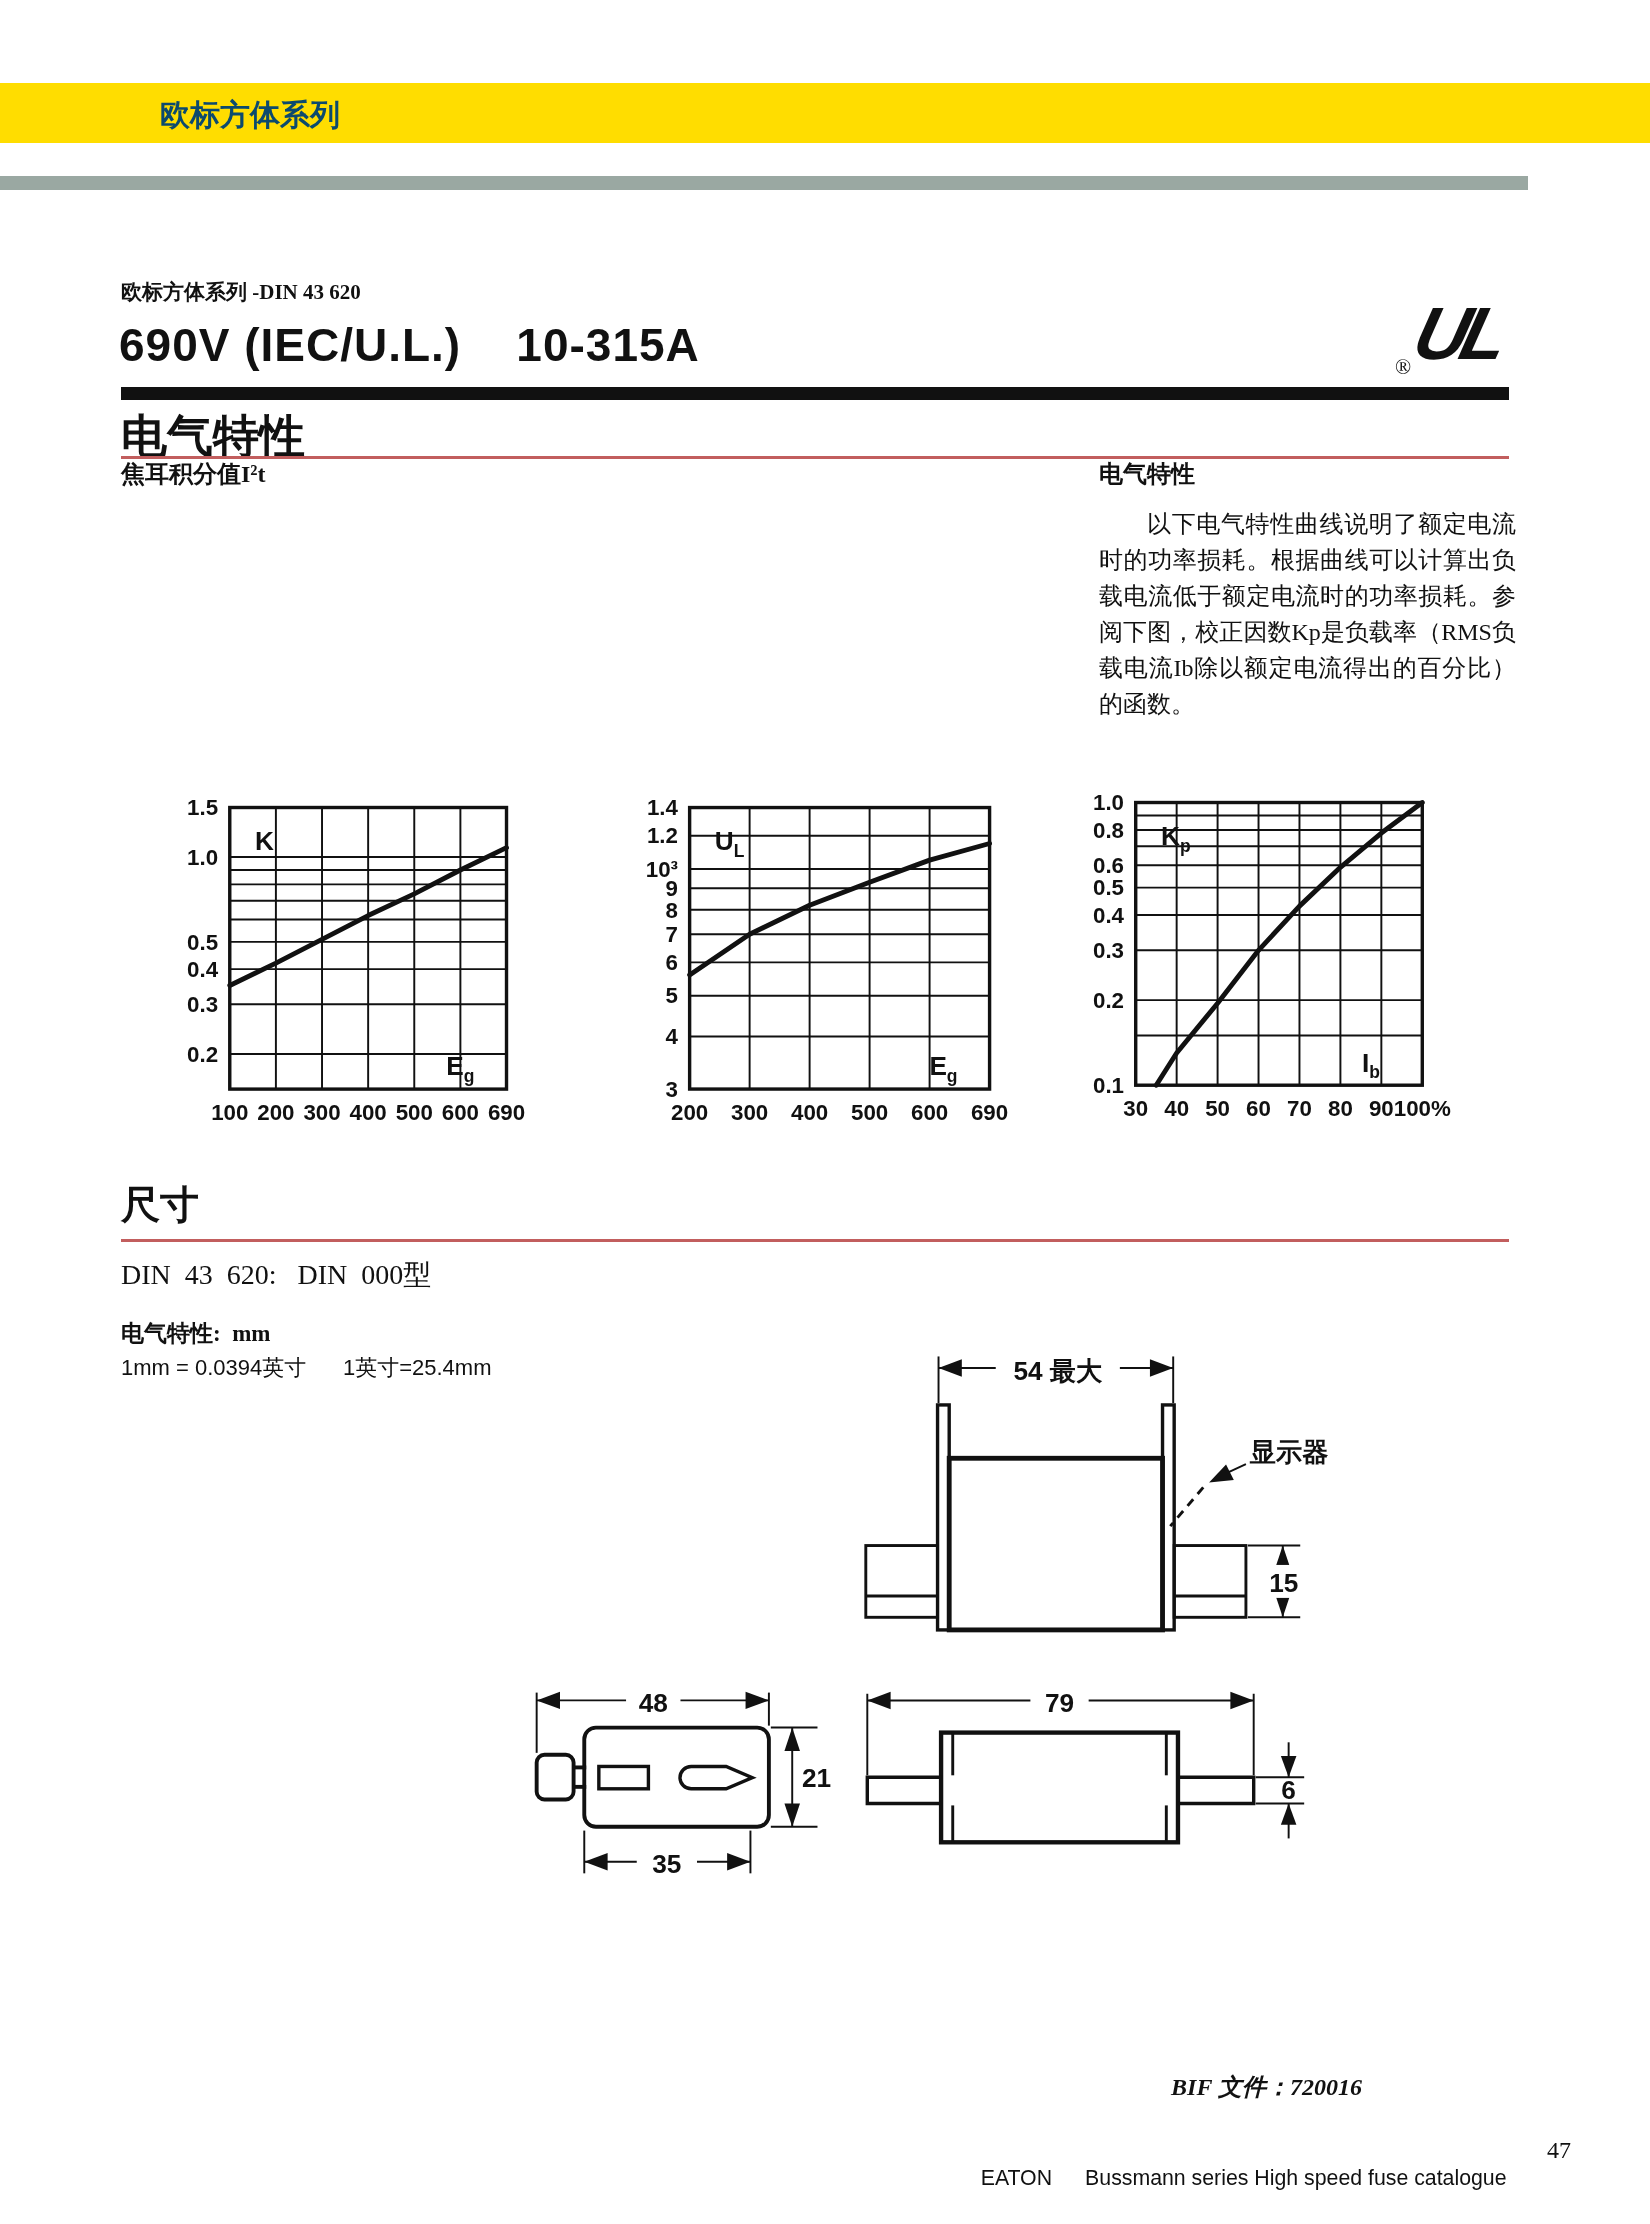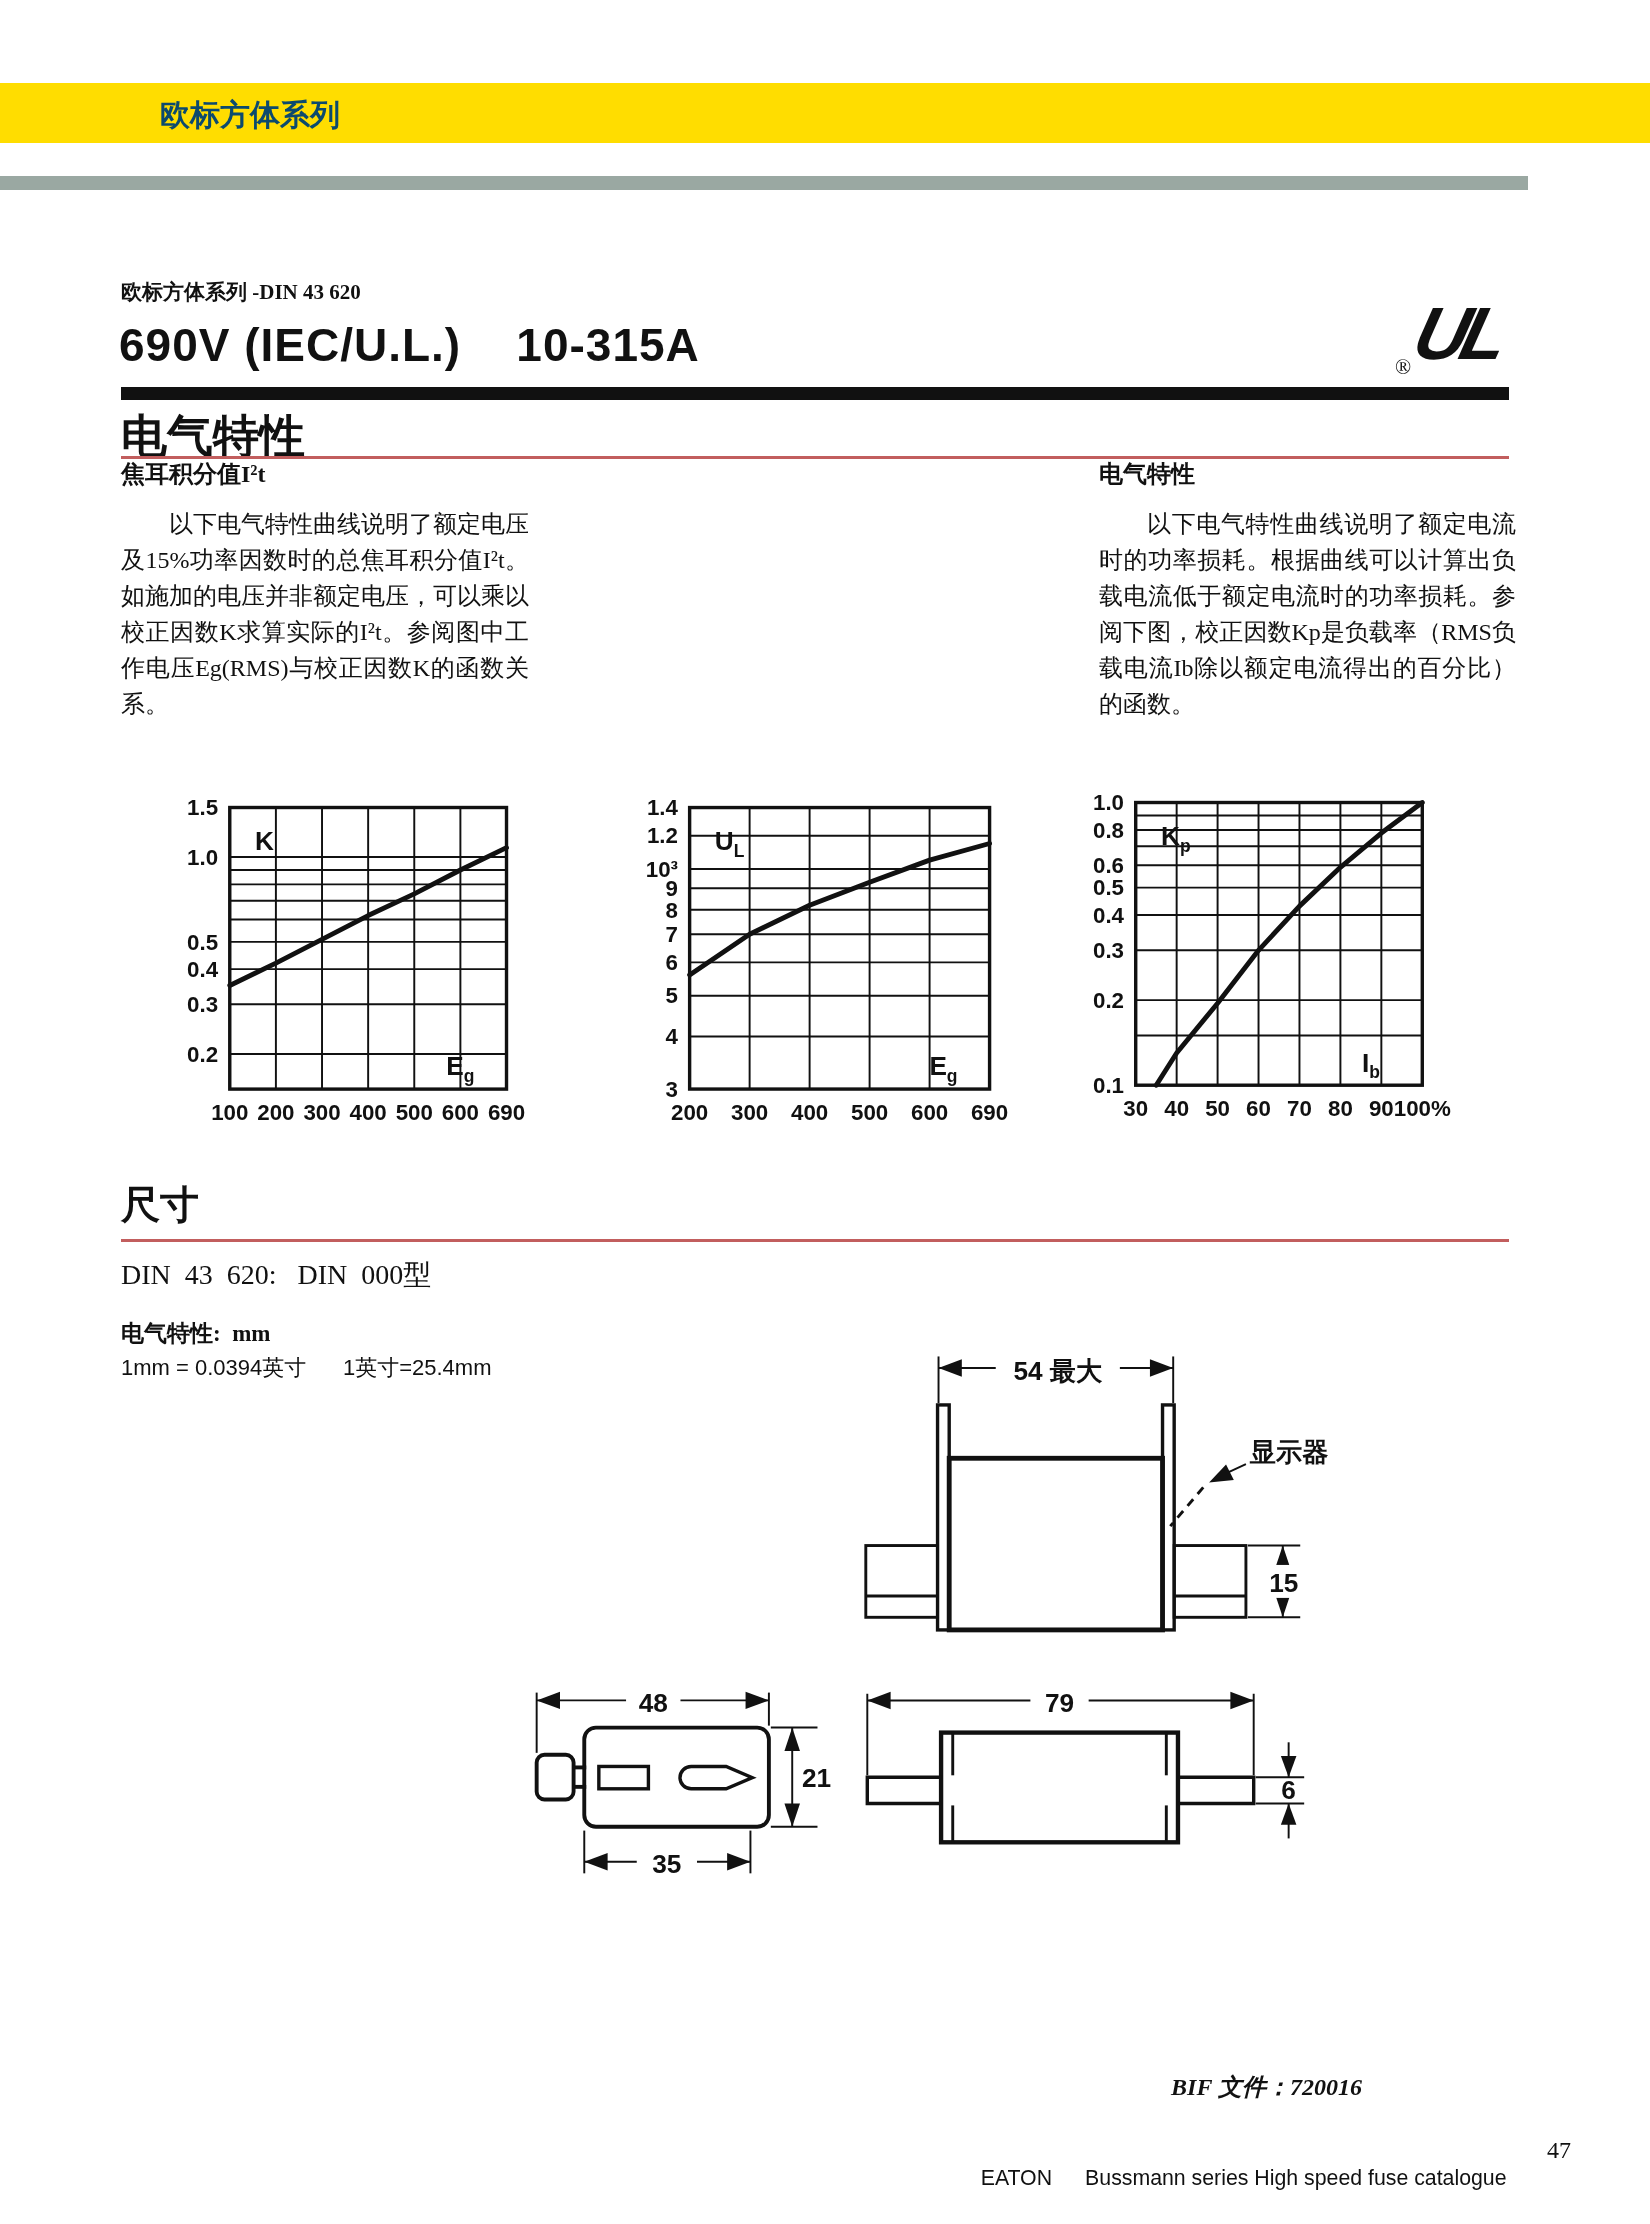--- a/index.html
+++ b/index.html
@@ -50,21 +50,20 @@
     <span class="ul-text">UL</span>
     <span class="ul-reg">®</span>
   </div>
   <div class="abs black-rule"></div>
 
   <div class="abs section-title">电气特性</div>
   <div class="abs red-rule" style="left:121px;top:456px;width:1388px;"></div>
 
   <div class="col" style="left:121px;width:408px;">
     <div class="col-h">焦耳积分值I²t</div>
-    <p class="col-p">以下电气特性曲线说明了额定电压及15%功率因数时的总焦耳积分值I²t。如施加的电压并非额定电压，可以乘以校正因数K求算实际的I²t。参阅图中工作电压Eg(RMS)与校正因数K的函数关系。</p>
   </div>
   <div class="col" style="left:1099px;width:417px;">
     <div class="col-h">电气特性</div>
     <p class="col-p">以下电气特性曲线说明了额定电流时的功率损耗。根据曲线可以计算出负载电流低于额定电流时的功率损耗。参阅下图，校正因数Kp是负载率（RMS负载电流Ib除以额定电流得出的百分比）的函数。</p>
   </div>
 
   <svg id="svg-chart-1" class="abs" style="left:155px;top:791px;" width="369" height="335" viewBox="160 815 380 345">
       <line x1="237" y1="832" x2="522" y2="832" stroke="#111" stroke-width="2"></line>
       <line x1="237" y1="883.0664651261476" x2="522" y2="883.0664651261476" stroke="#111" stroke-width="2"></line>
       <line x1="237" y1="896.3361373887434" x2="522" y2="896.3361373887434" stroke="#111" stroke-width="2"></line>

